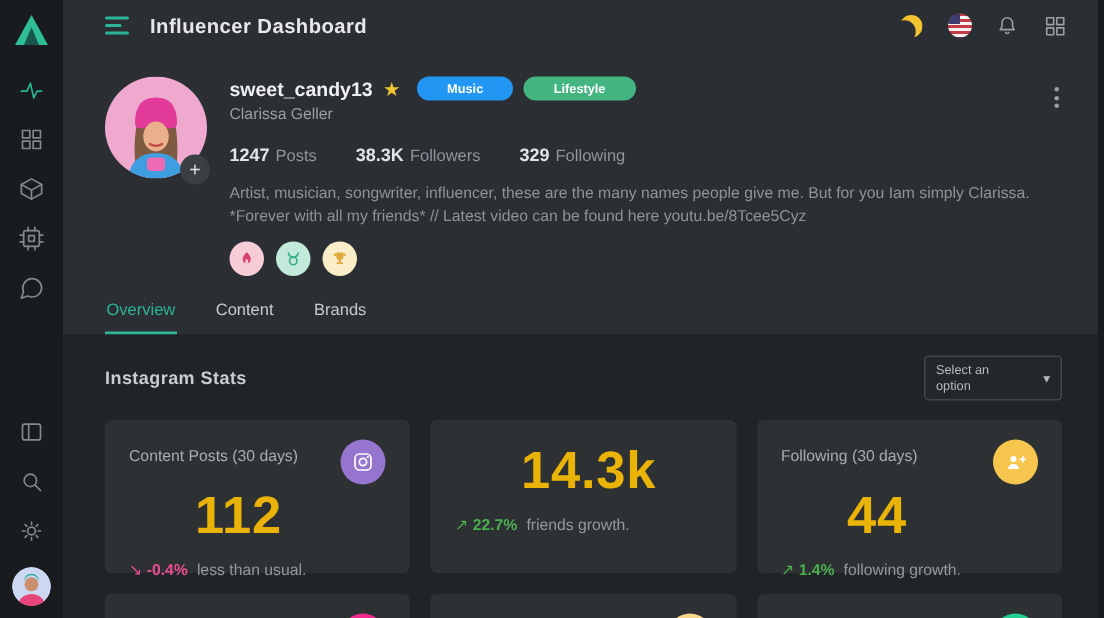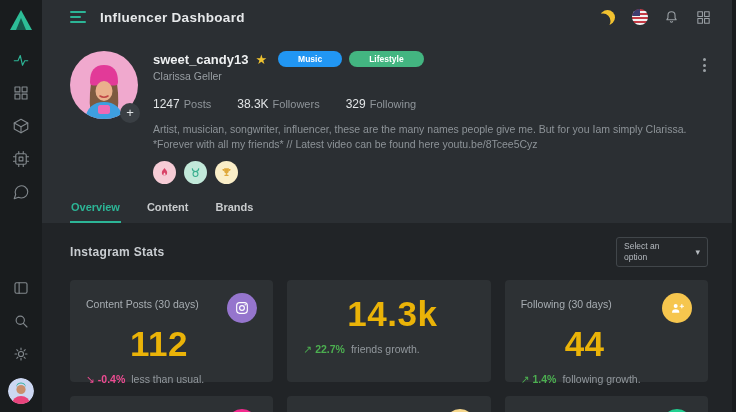--- a/index.html
+++ b/index.html
@@ -42,33 +42,33 @@
                 color:#dfe2e4; font-size:13px; line-height:20px; text-align:center; cursor:pointer; }
   .pinfo { flex:1; min-width:0; }
   .uname-row { display:flex; align-items:center; gap:7px; }
   .username { font-size:13px; font-weight:700; color:#eef0f1; }
   .star { color:#f0c330; font-size:13px; margin-right:4px; }
   .pill { font-size:8.5px; font-weight:700; color:#fff; padding:3px 20px; border-radius:9px; cursor:pointer; }
   .pill-music { background:#2196f3; }
   .pill-lifestyle { background:#43b581; }
   .fullname { margin-top:3px; font-size:10.5px; color:#989ea3; }
   .pstats { display:flex; gap:26px; margin-top:12px; align-items:baseline; }
-  .pstat .v { font-size:12px; font-weight:400; color:#e2e5e7; }
+  .pstat .v { font-size:12px; font-weight:700; color:#e2e5e7; }
   .pstat .l { font-size:11px; color:#8f959a; margin-left:4px; }
   .bio { margin-top:10px; font-size:10.5px; line-height:1.45; color:#8d9398; max-width:555px; }
   .achievements { display:flex; gap:8px; margin:9px 0 12px; }
   .ach { width:23px; height:23px; border-radius:50%; display:flex; align-items:center; justify-content:center; }
   .ach svg { width:13px; height:13px; }
   .ach-flame { background:#f6ccd6; } .ach-medal { background:#c2e9da; } .ach-trophy { background:#faeec8; }
   .kebab { position:absolute; right:24px; top:22px; display:flex; flex-direction:column; gap:2.5px; cursor:pointer; padding:2px; }
   .kebab i { width:3px; height:3px; border-radius:50%; background:#9aa0a5; }
 
   
   .tabs { background:#2b2f33; display:flex; gap:25px; padding-left:28px; flex-shrink:0; }
-  .tab { font-size:11px; color:#c9ccce; padding:5px 1px 8px; cursor:pointer; border-bottom:2px solid transparent;font-weight:bold; }
+  .tab { font-size:11px; color:#c9ccce; padding:5px 1px 8px; cursor:pointer; border-bottom:2px solid transparent; }
   .tab.active { color:#2cb596; border-bottom-color:#2cb596; }
 
   
   .panel { flex:1; background:#212427; padding:14px 24px 0 28px; }
   .panel-head { display:flex; align-items:center; justify-content:space-between; margin-bottom:13px; }
   .panel-title { font-size:12px; font-weight:700; color:#c9cdd1; letter-spacing:.3px; }
   .dropdown { width:92px; min-height:26px; background:#24272a; border:1px solid #41464a; border-radius:3px;
               display:flex; align-items:center; padding:3px 7px; cursor:pointer; }
   .dropdown .dd-label { font-size:8.5px; line-height:1.25; color:#b6bbc0; width:58px; }
   .dropdown .dd-caret { margin-left:auto; font-size:9px; color:#b6bbc0; }

